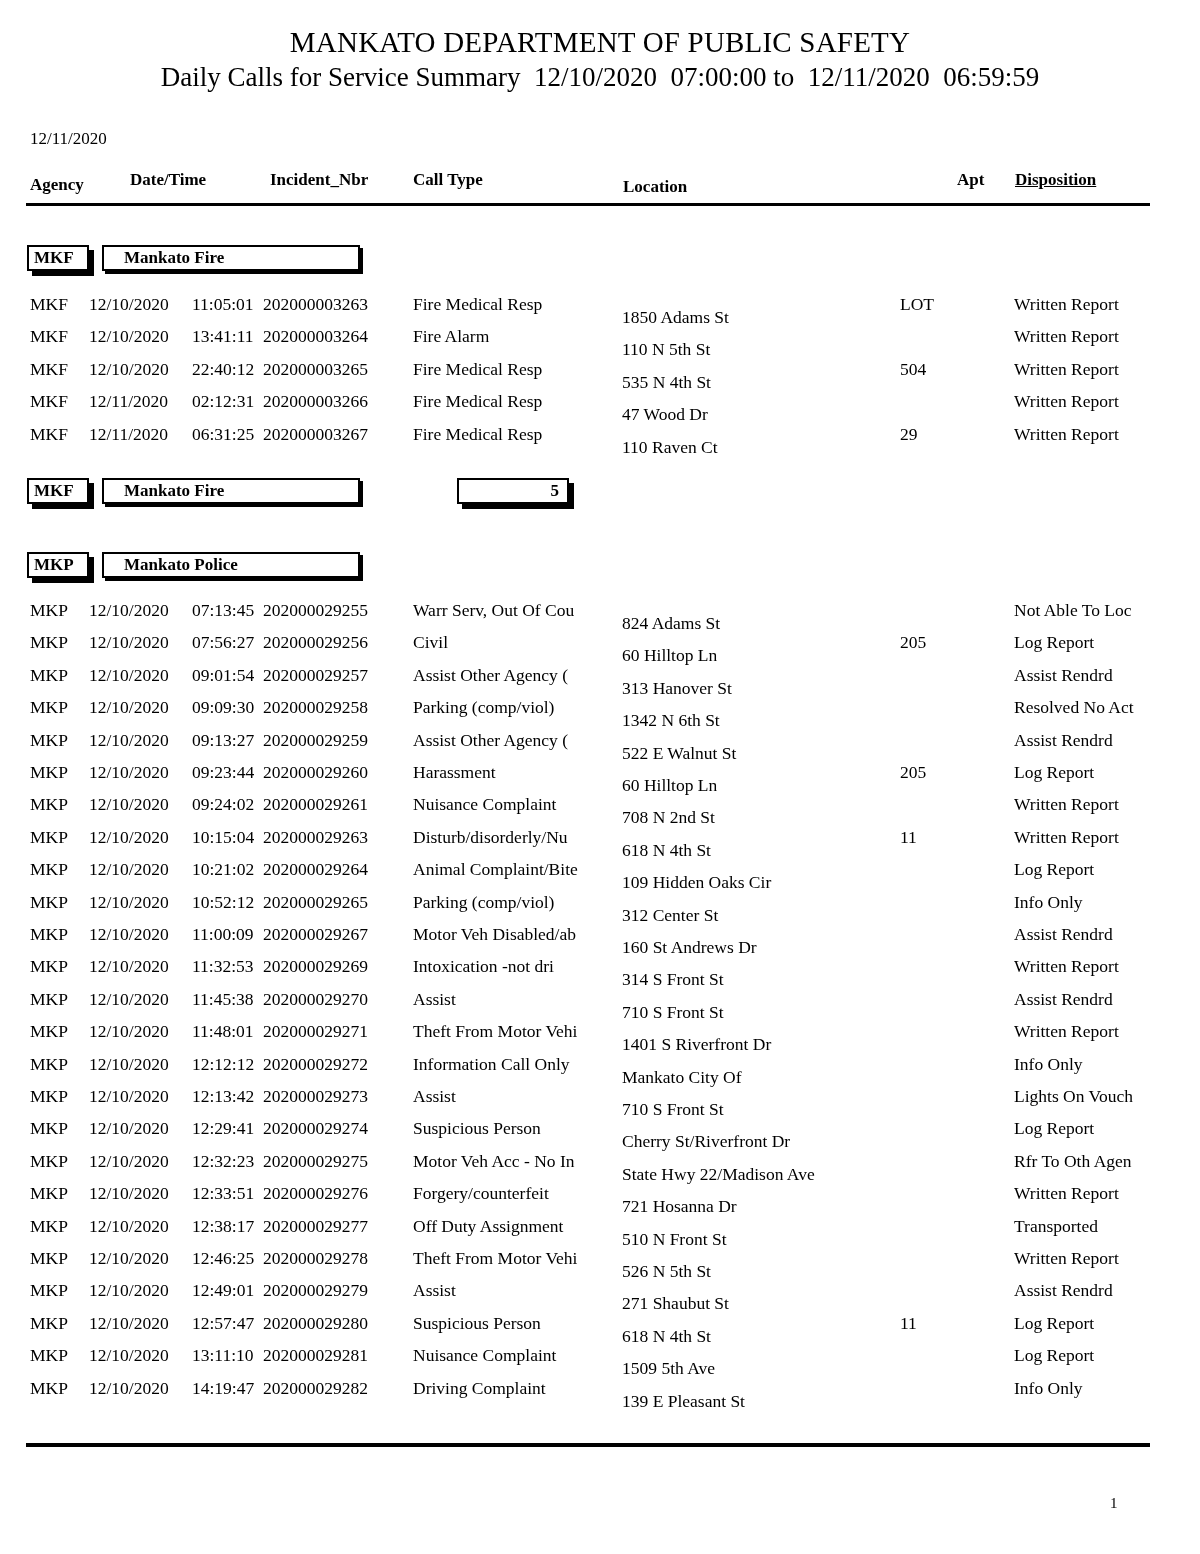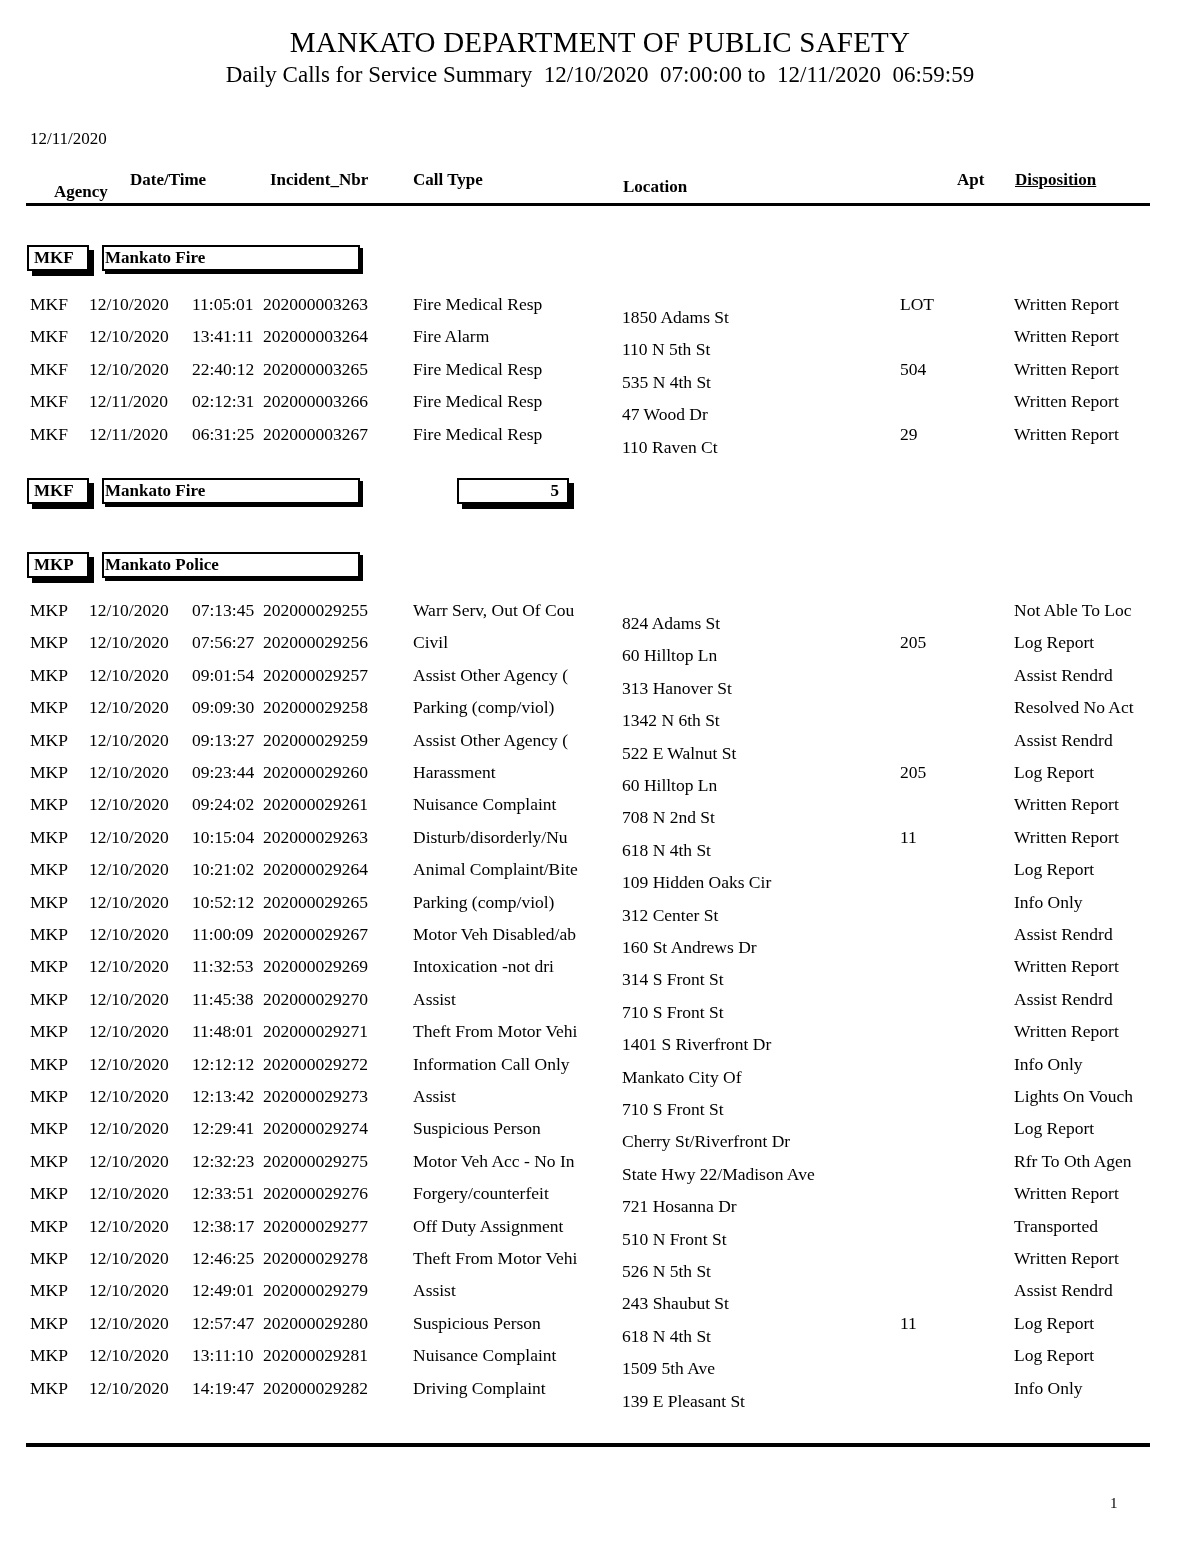--- a/index.html
+++ b/index.html
@@ -25,21 +25,21 @@
     text-align: center;
     font-size: 29px;
     letter-spacing: 0.2px;
   }
   .doc-subtitle {
     position: absolute;
     left: 0;
     top: 62px;
     width: 1200px;
     text-align: center;
-    font-size: 23px;
+    font-size: 27px;
     white-space: pre;
   }
 
   
   .run-date {
     position: absolute;
     left: 30px;
     top: 129px;
     font-size: 17px;
   }
@@ -51,21 +51,21 @@
     top: 168px;
     width: 1200px;
     height: 30px;
     font-weight: bold;
     font-size: 17px;
   }
   .col-headers span {
     position: absolute;
     white-space: nowrap;
   }
-  .h-agency      { left: 30px;  top: 14px; margin-left: 24px; }
+  .h-agency      { left: 30px;  top: 7px; }
   .h-datetime    { left: 130px; top: 2px; }
   .h-incident    { left: 270px; top: 2px; }
   .h-calltype    { left: 413px; top: 2px; }
   .h-location    { left: 623px; top: 9px; }
   .h-apt         { left: 957px; top: 2px; }
   .h-disposition { left: 1015px; top: 2px; text-decoration: underline; }
 
   .rule-top {
     position: absolute;
     left: 26px;
@@ -106,21 +106,21 @@
     top: 0;
     width: 62px;
     height: 26px;
     padding-left: 5px;
   }
   .namebox {
     left: 102px;
     top: 0;
     width: 258px;
     height: 26px;
-    padding-left: 1px;
+    padding-left: 20px;
     box-shadow: 3px 3px 0 0 #000;
   }
   .countbox {
     left: 457px;
     top: 0;
     width: 112px;
     height: 26px;
     padding-right: 8px;
     justify-content: flex-end;
   }
@@ -446,21 +446,21 @@
       <span class="c-location">526 N 5th St</span>
       <span class="c-apt"></span>
       <span class="c-disp">Written Report</span>
     </div>
     <div class="row" style="top: 1280.4px;">
       <span class="c-agency">MKP</span>
       <span class="c-date">12/10/2020</span>
       <span class="c-time">12:49:01</span>
       <span class="c-incident">202000029279</span>
       <span class="c-calltype">Assist</span>
-      <span class="c-location">243 Shaubut St</span>
+      <span class="c-location">271 Shaubut St</span>
       <span class="c-apt"></span>
       <span class="c-disp">Assist Rendrd</span>
     </div>
     <div class="row" style="top: 1312.8px;">
       <span class="c-agency">MKP</span>
       <span class="c-date">12/10/2020</span>
       <span class="c-time">12:57:47</span>
       <span class="c-incident">202000029280</span>
       <span class="c-calltype">Suspicious Person</span>
       <span class="c-location">618 N 4th St</span>

